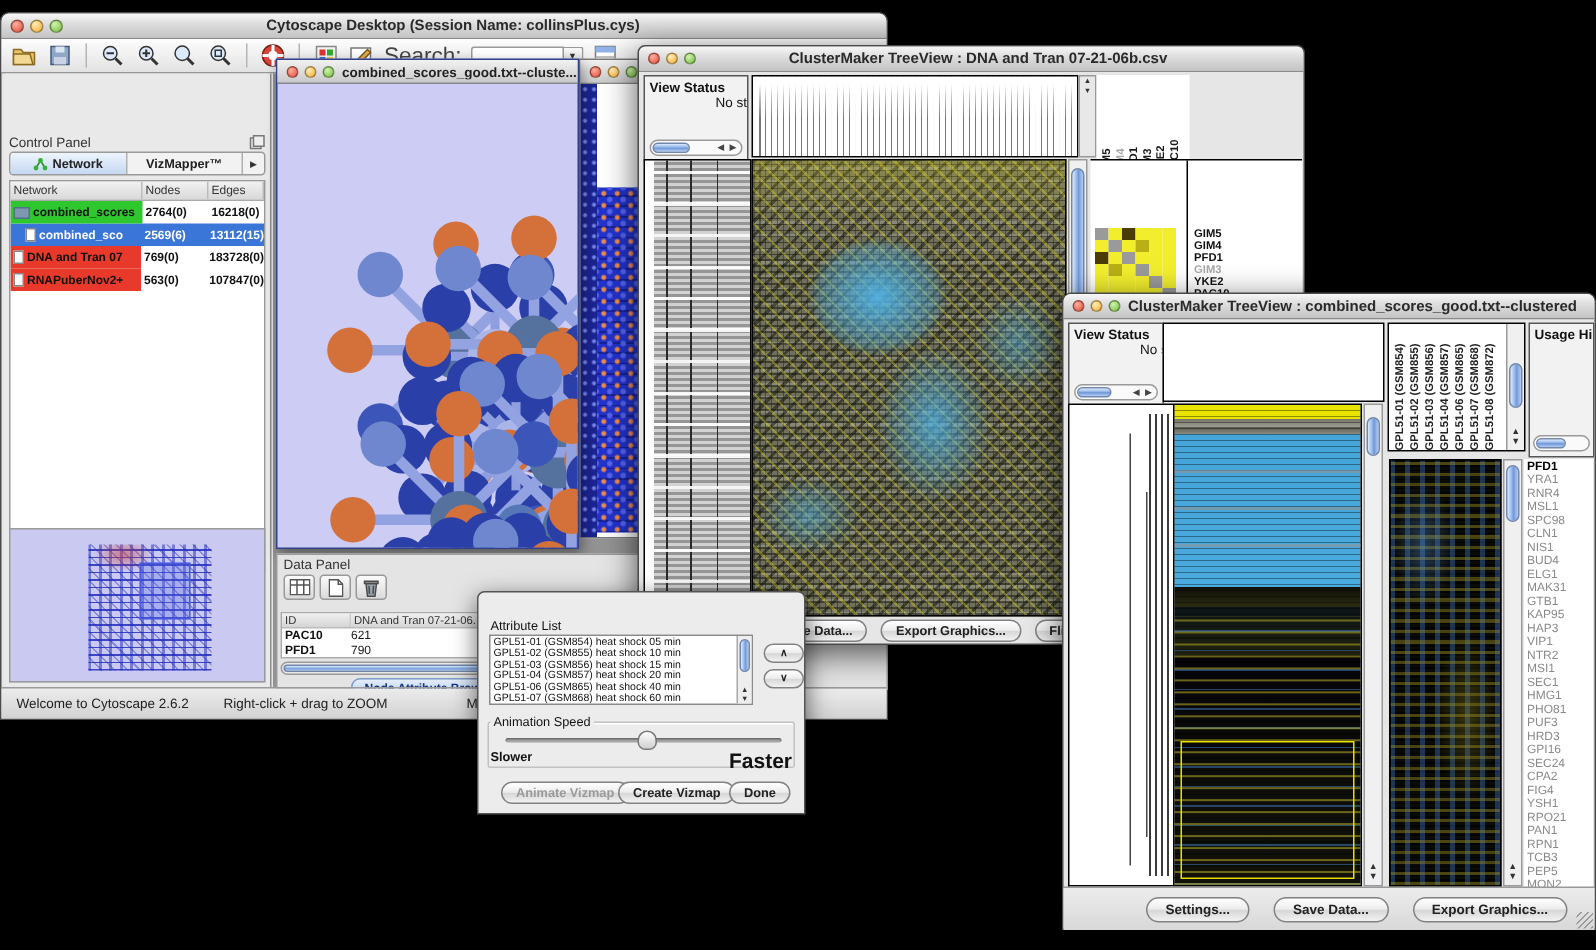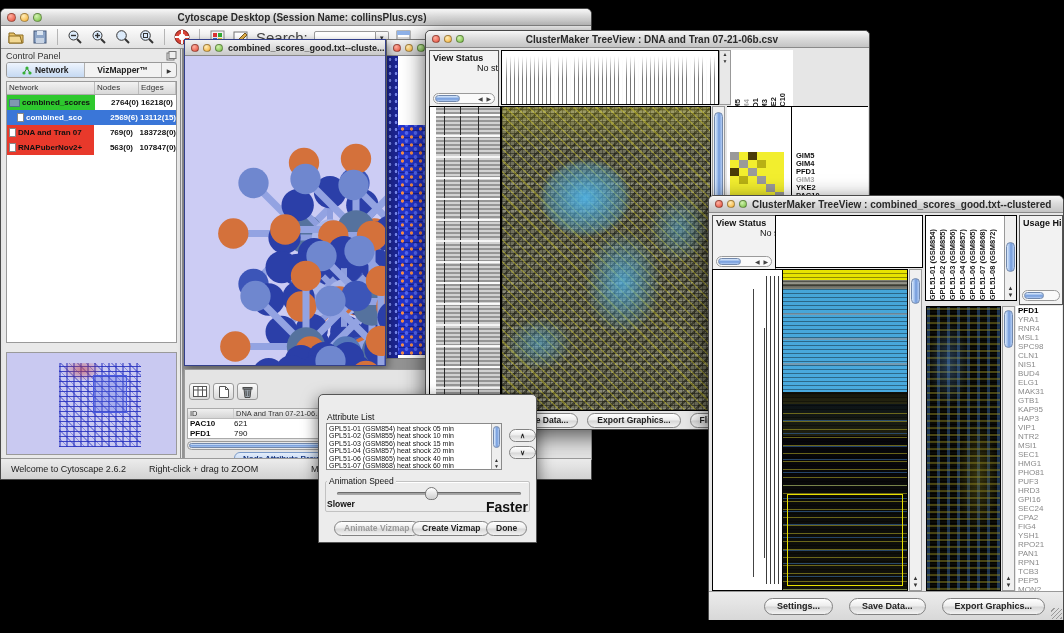--- a/index.html
+++ b/index.html
@@ -134,35 +134,35 @@
   .searchlbl { font-size:15px; color:#444; }
   .searchbox { display:flex; align-items:center; }
   .searchbox input { width:62px; height:13px; border:1px solid #9a9a9a; font-size:9px;
       border-radius:2px 0 0 2px; background:#fff; }
   .combo-arrow { width:13px; height:13px; border:1px solid #9a9a9a; border-left:none;
       background:linear-gradient(#fafafa,#d8d8d8); font-size:6px; text-align:center; line-height:12px; color:#333;
       border-radius:0 2px 2px 0; }
 
   .cp { position:absolute; left:2px; top:40px; width:178px; bottom:21px;
         background:#e9e9e9; border-right:1px solid #8c8c8c; }
-  .cp-head { height:13px; font-size:9px; padding:1px 3px; color:#333; display:flex; justify-content:space-between; align-items:center; }
+  .cp-head { height:13px; font-size:9px; padding:1px 3px; color:#333; display:flex; justify-content:space-between; align-items:center;margin-top:39px; }
   .cp-tabs { display:flex; height:16px; border:1px solid #9a9a9a; border-radius:3px; margin:0 3px; overflow:hidden; background:#f2f2f2;}
   .cp-tab { flex:1; font-size:8.5px; font-weight:bold; display:flex; align-items:center; justify-content:center; gap:3px;
             border-right:1px solid #b0b0b0; color:#222; }
   .cp-tab.sel { background:linear-gradient(#eef4fd,#c5d9f2); }
   .cp-tab-more { width:14px; display:flex; align-items:center; justify-content:center; font-size:6px; color:#333; }
   .net-table { margin:3px 3px 0 3px; background:#fff; border:1px solid #9a9a9a; height:262px; overflow:hidden;}
   .nt-head { display:flex; height:13px; background:linear-gradient(#f2f2f2,#d8d8d8); border-bottom:1px solid #aaa;
              font-size:8px; color:#333; }
   .nt-head span { padding:1px 2px; border-right:1px solid #bbb; }
   .nt-h1 { width:88px; } .nt-h2 { width:44px; } .nt-h3 { flex:1; }
   .net-row { display:flex; height:15px; align-items:center; font-size:8px; font-weight:bold; }
   .nr-name { width:88px; height:100%; display:flex; gap:2px; align-items:center; padding-left:2px;
              overflow:hidden; white-space:nowrap; }
-  .nr-nodes { width:44px; padding-left:16px;} .nr-edges { flex:1; padding-left:2px;}
+  .nr-nodes { width:44px; padding-left:2px;} .nr-edges { flex:1; padding-left:2px;}
   .nr-icon { width:7px; height:9px; background:#fff; border:1px solid #888; flex:none;}
   .state-green .nr-name { background:#2ec82e; }
   .state-green .nr-icon { width:11px; height:8px; background:#7f98b0; border:1px solid #51708a; }
   .state-red .nr-name { background:#e8392b; }
   .state-selected { background:#3a76d8; color:#fff; }
   .state-selected .nr-name { padding-left:10px; }
   .overview { position:absolute; left:3px; right:3px; bottom:3px; height:103px;
               background:#c9c9f1; border:1px solid #9a9a9a; }
   .ov-net { position:absolute; left:52px; top:10px; width:82px; height:84px; }
   .ov-view { position:absolute; left:86px; top:22px; width:34px; height:38px;
@@ -544,20 +544,21 @@
           <use href="#ch" x="78" y="290"></use>
           <use href="#st" x="105" y="286"></use>
           <use href="#fl" x="132" y="282"></use>
           <use href="#fy" x="156" y="286"></use>
           <use href="#ch" x="182" y="292"></use>
       </svg>
     </div>
   </div>
 
   <div class="datapanel">
+    <div class="dp-title">Data Panel</div>
     <div class="dp-tools">
       <span class="dp-tool">
           <svg class="iconsvg" width="14" height="11" viewBox="0 0 14 11">
             <rect x="0.5" y="0.5" width="13" height="10" fill="#fff" stroke="#555"></rect>
             <line x1="0.5" y1="4" x2="13.5" y2="4" stroke="#555"></line>
             <line x1="5" y1="0.5" x2="5" y2="10.5" stroke="#555"></line>
             <line x1="9.5" y1="0.5" x2="9.5" y2="10.5" stroke="#555"></line>
           </svg>
         </span>
       <span class="dp-tool">

